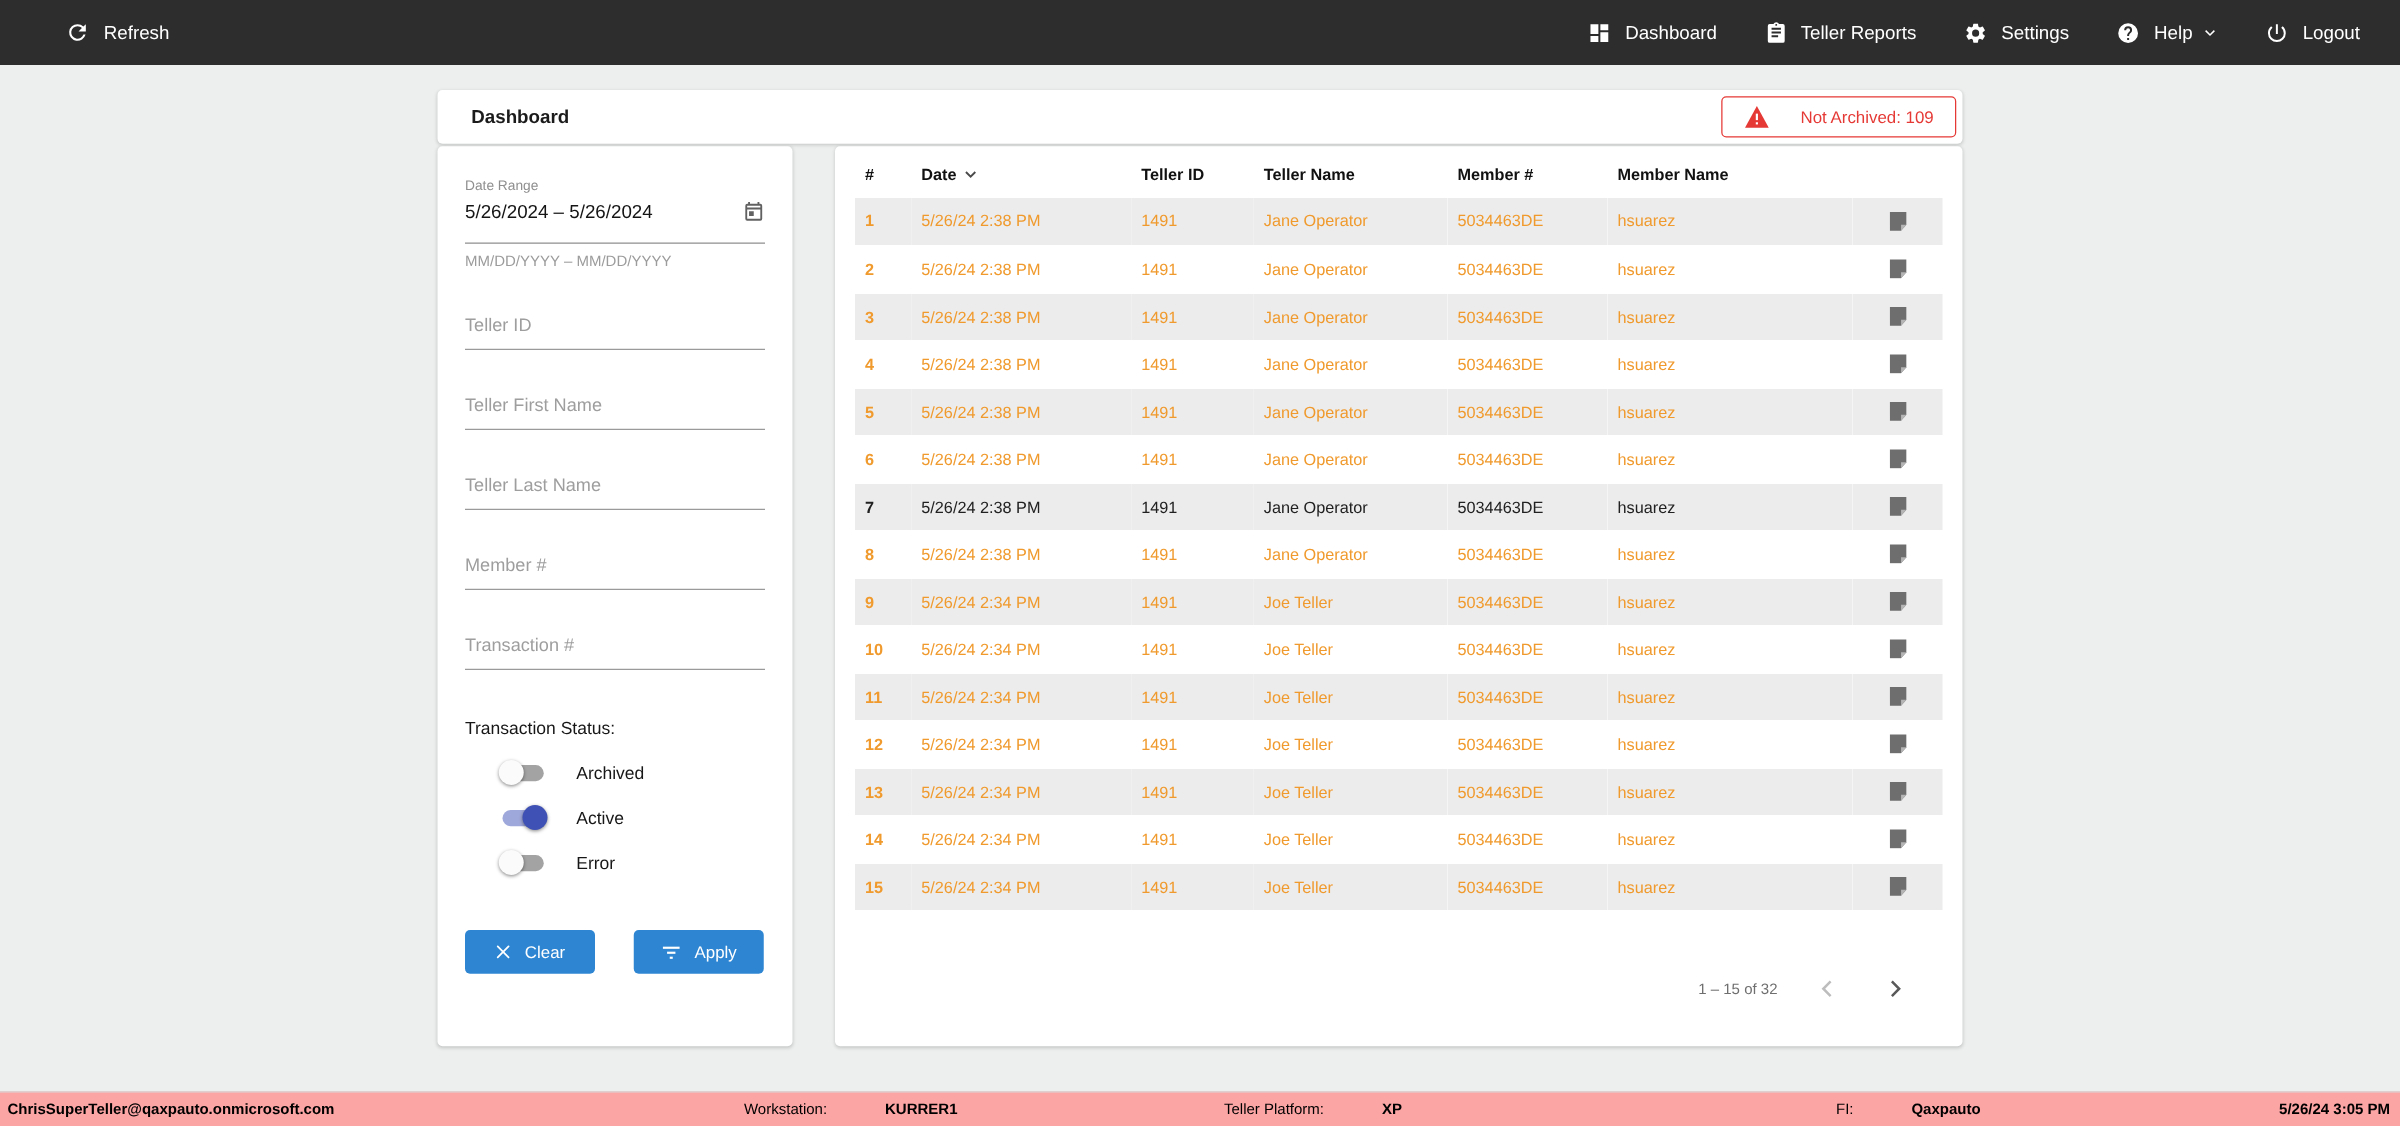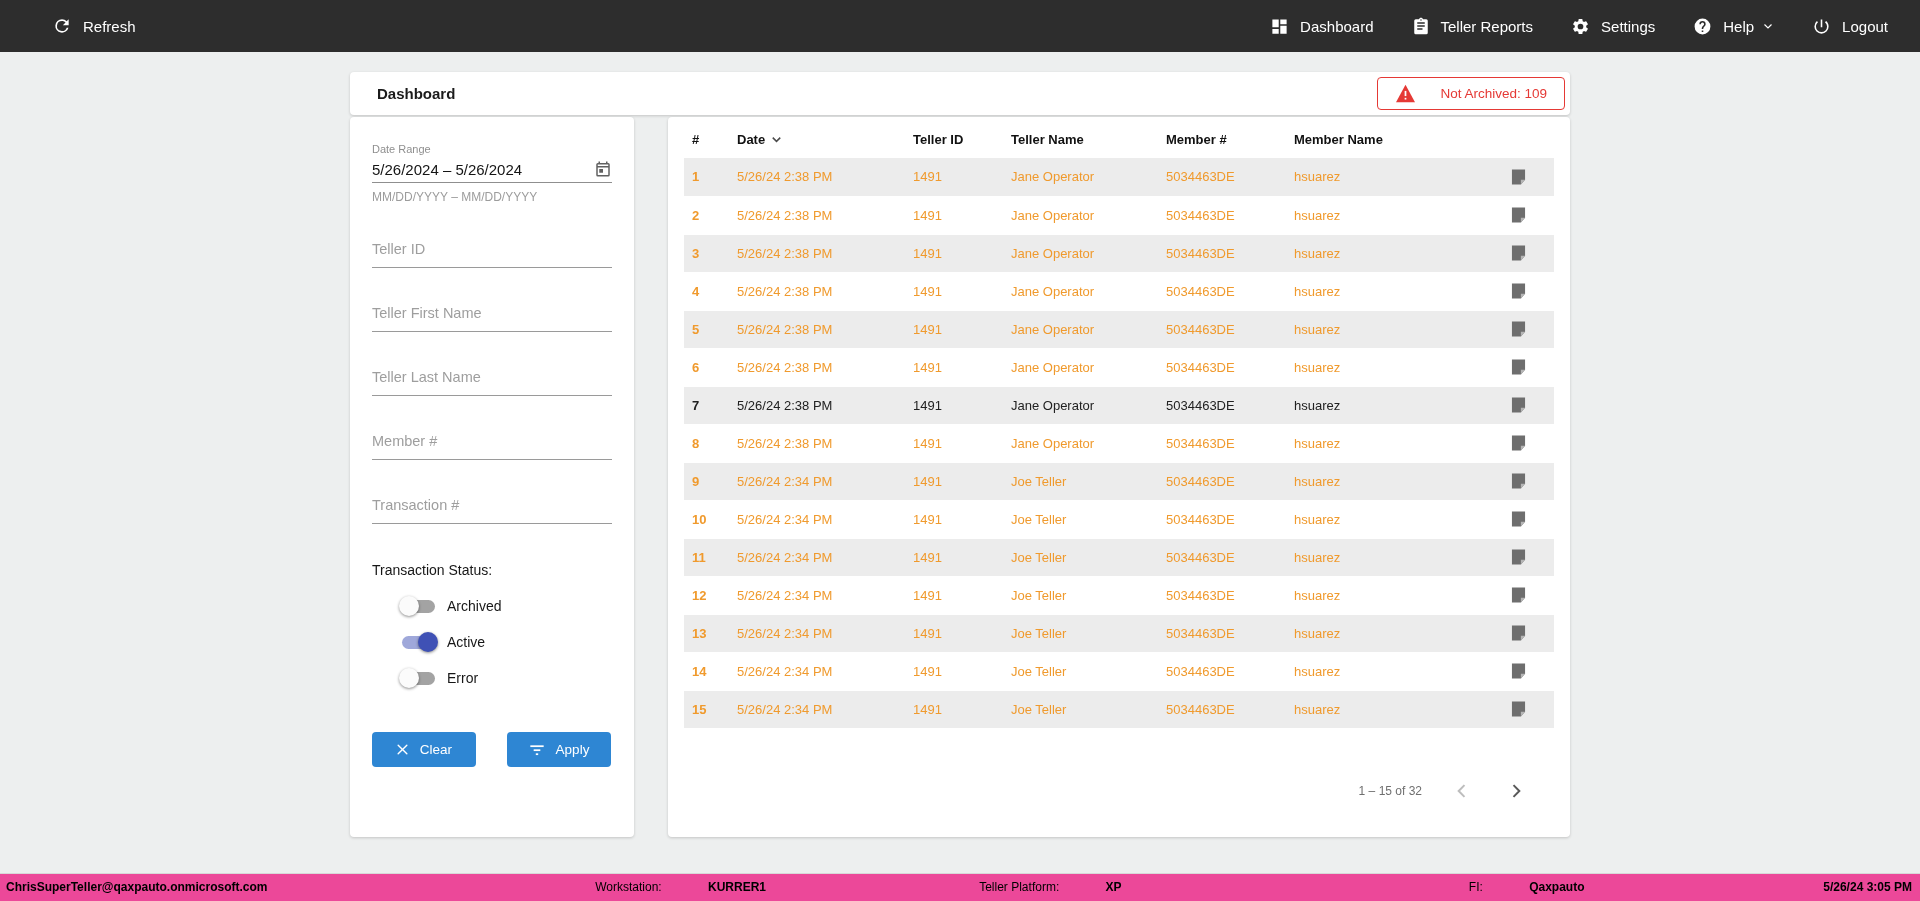--- a/index.html
+++ b/index.html
@@ -37,34 +37,34 @@
     border:1px solid var(--red,#e53935); color:var(--red,#e53935);
     border-radius:4px; height:33px; padding:0 17px; font-size:13.5px; cursor:pointer;
   }
 
   .content-row { display:flex; gap:34px; margin-top:2px; }
 
   
   .filter-card { width:284px; height:720px; padding:26px 22px; flex:none; }
   .dr-label { font-size:11px; color:#8f8f8f; }
   .dr-row { display:flex; align-items:center; justify-content:space-between;
-            border-bottom:1px solid #8f8f8f; padding:5px 0 4px; cursor:pointer;gap:44px; }
+            border-bottom:1px solid #8f8f8f; padding:5px 0 16px; cursor:pointer;gap:44px; }
   .dr-value { font-size:15px; color:#151515; }
   .dr-hint { font-size:12px; color:#9c9c9c; margin-top:7px; }
 
   .input-block { margin-top:31px; }
   .input-block input {
     width:100%; border:none; border-bottom:1px solid #9a9a9a; outline:none;
     font-family:"Liberation Sans", sans-serif; font-size:14.5px;
     padding:6px 0 10px; background:transparent; color:#222;
   }
   .input-block input::placeholder { color:#9e9e9e; opacity:1; }
 
   .status-label { margin-top:38px; font-size:14px; color:#171717; }
-  .toggle-row { display:flex; align-items:center; gap:12px; margin:20px 0 0 30px; cursor:pointer; }
+  .toggle-row { display:flex; align-items:center; gap:26px; margin:20px 0 0 30px; cursor:pointer; }
   .toggle-row .tlabel { font-size:14px; color:#171717; }
   .switch { width:33px; height:13px; border-radius:7px; background:#a3a3a3; position:relative; flex:none; }
   .switch .thumb {
     width:20px; height:20px; border-radius:50%; background:#fbfbfb;
     position:absolute; top:-4px; left:-3px; box-shadow:0 1px 3px rgba(0,0,0,.45);
   }
   .switch.on { background:var(--toggle_on_track,#9fa8da); }
   .switch.on .thumb { left:16px; background:var(--toggle_on,#3f51b5); }
 
   .btn-row { display:flex; gap:31px; margin-top:46px; }
@@ -100,21 +100,21 @@
   .pagination {
     position:absolute; right:40px; bottom:32px;
     display:flex; align-items:center; gap:26px;
     font-size:12px; color:#6f6f6f;
   }
   .pg { cursor:pointer; padding:4px; }
 
   
   .footer {
     position:absolute; left:0; right:0; bottom:0; height:28px;
-    background:#ec4899; border-top:1px solid #d8d8d8;
+    background:#fca5a5; border-top:1px solid #d8d8d8;
     font-size:12px; color:#000;
   }
   .footer .seg { position:absolute; top:6px; white-space:nowrap; }
   .seg-user   { left:6px; font-weight:bold; }
   .seg-ws     { left:31%; }
   .seg-plat   { left:51%; }
   .seg-fi     { left:76.5%; }
   .seg-date   { right:8px; font-weight:bold; }
   .footer b   { font-weight:bold;padding-left:43px; }
 </style>

